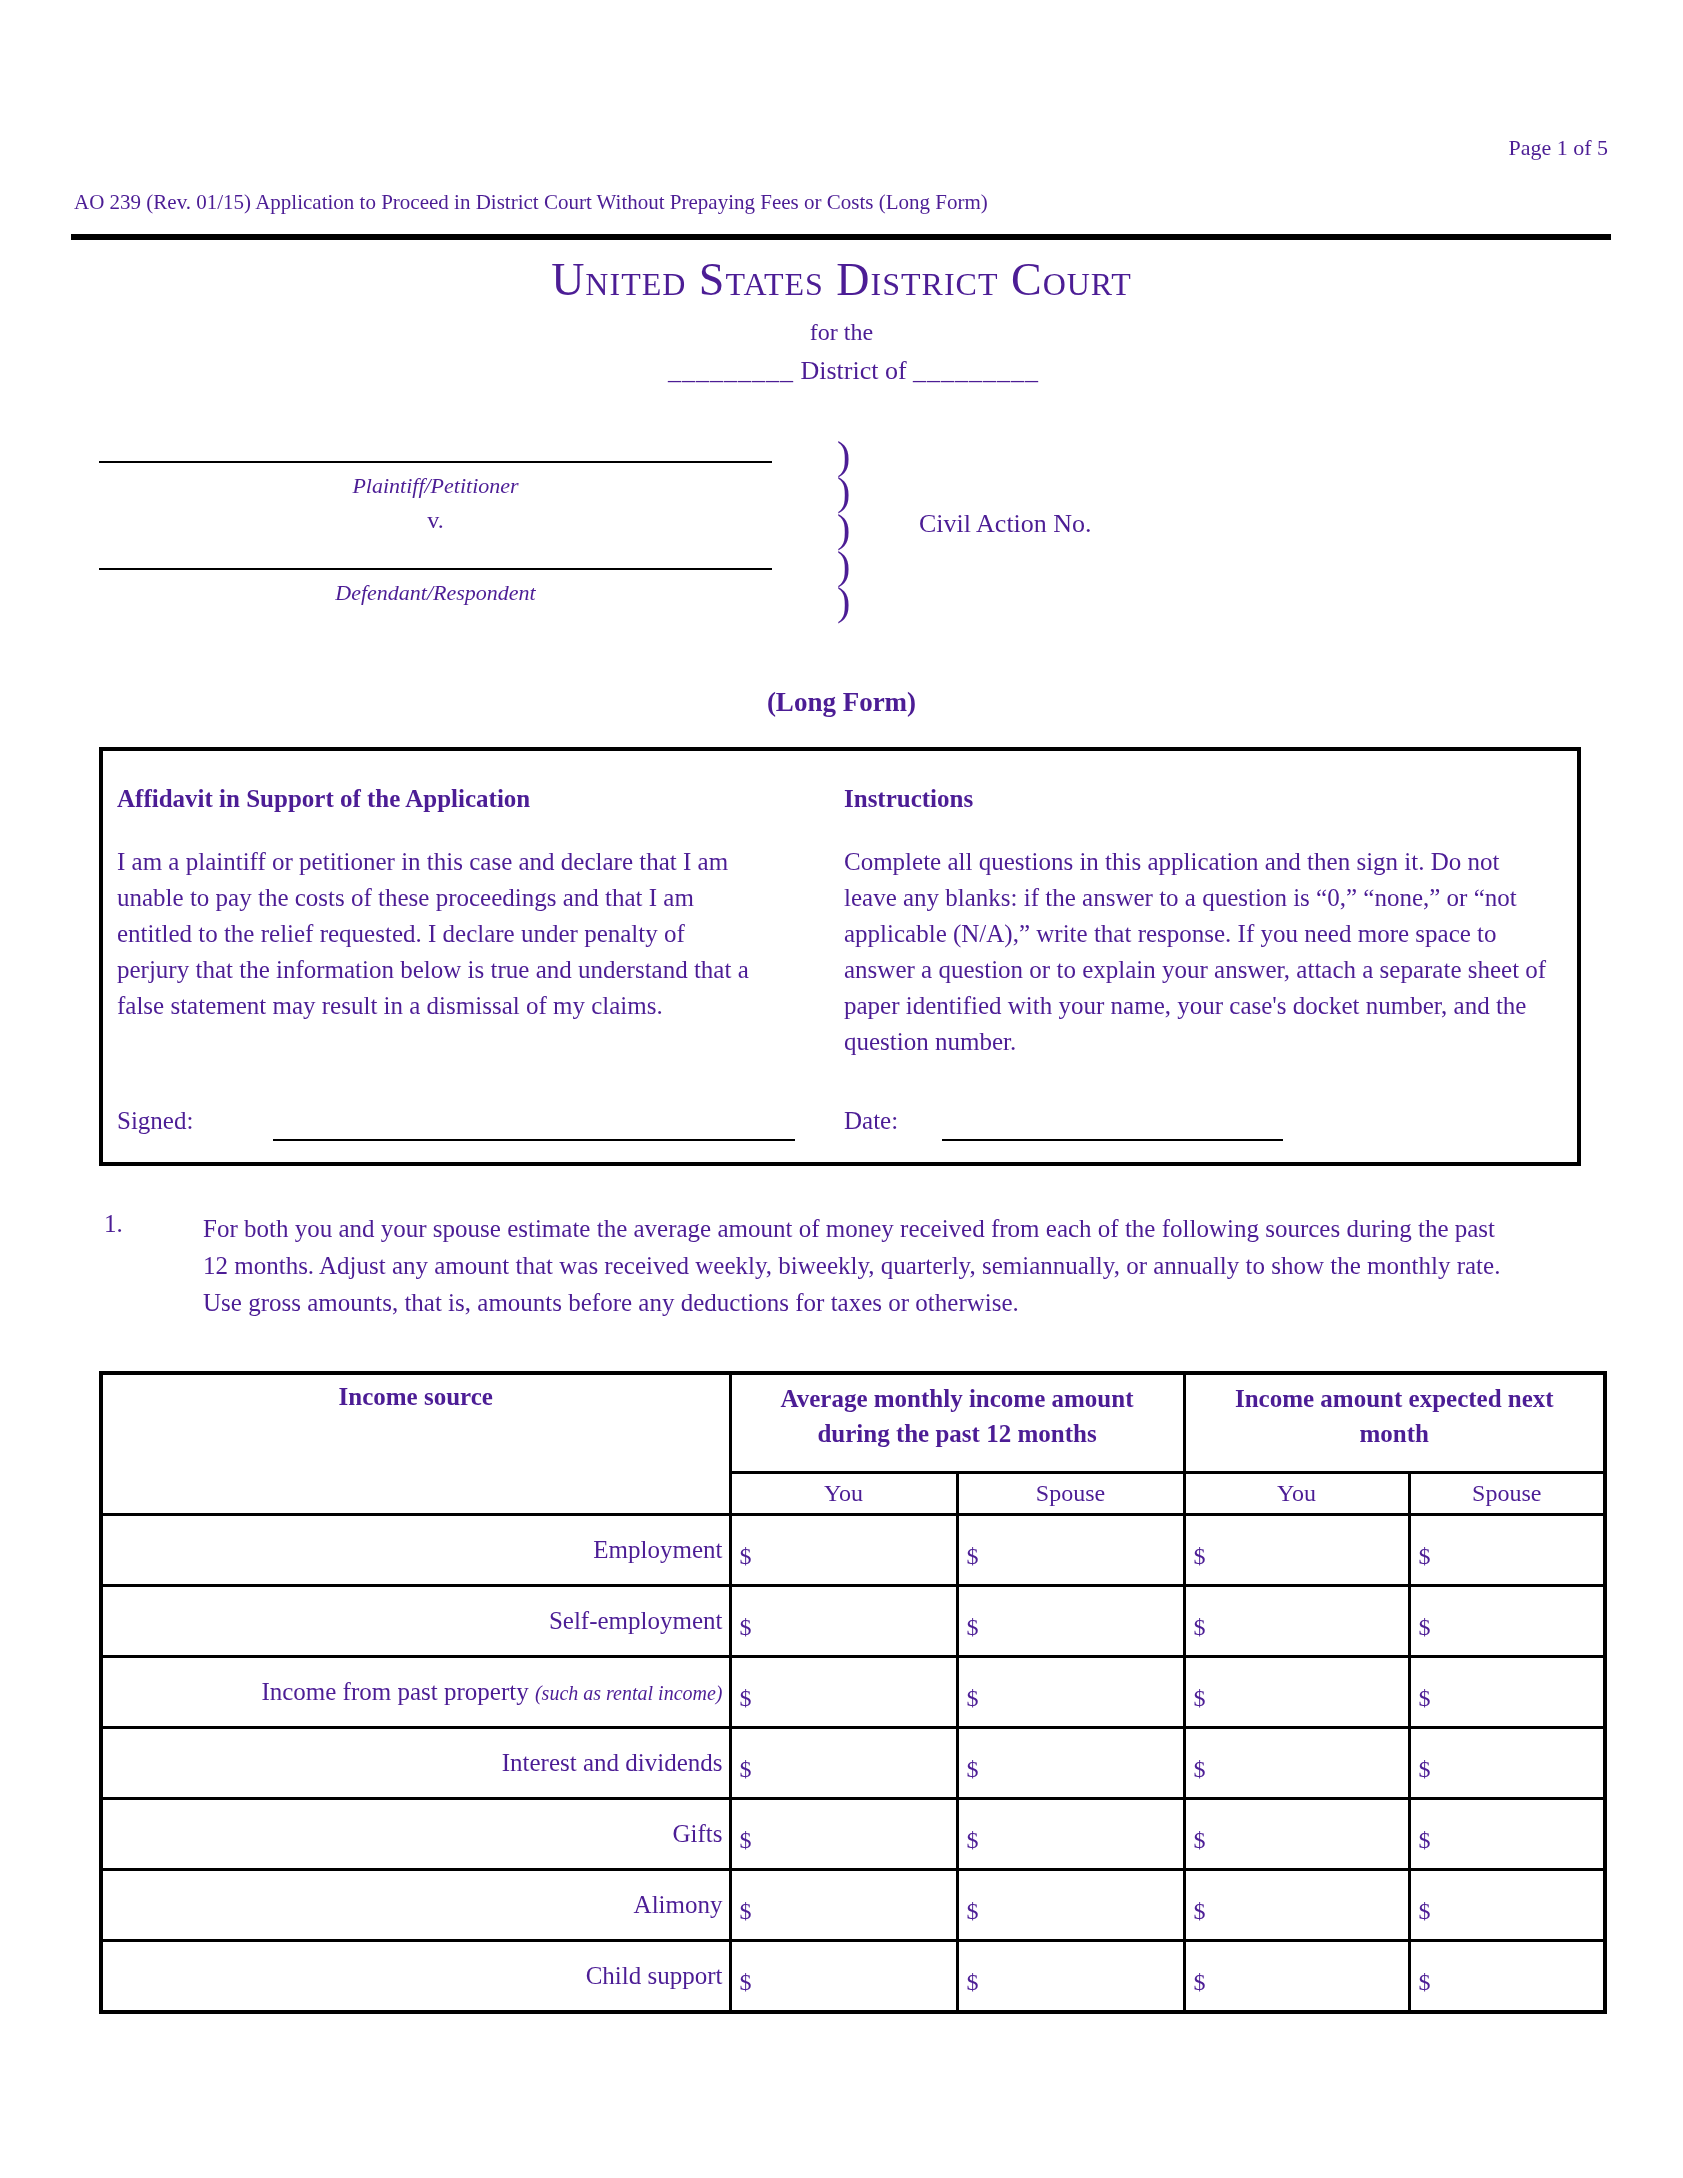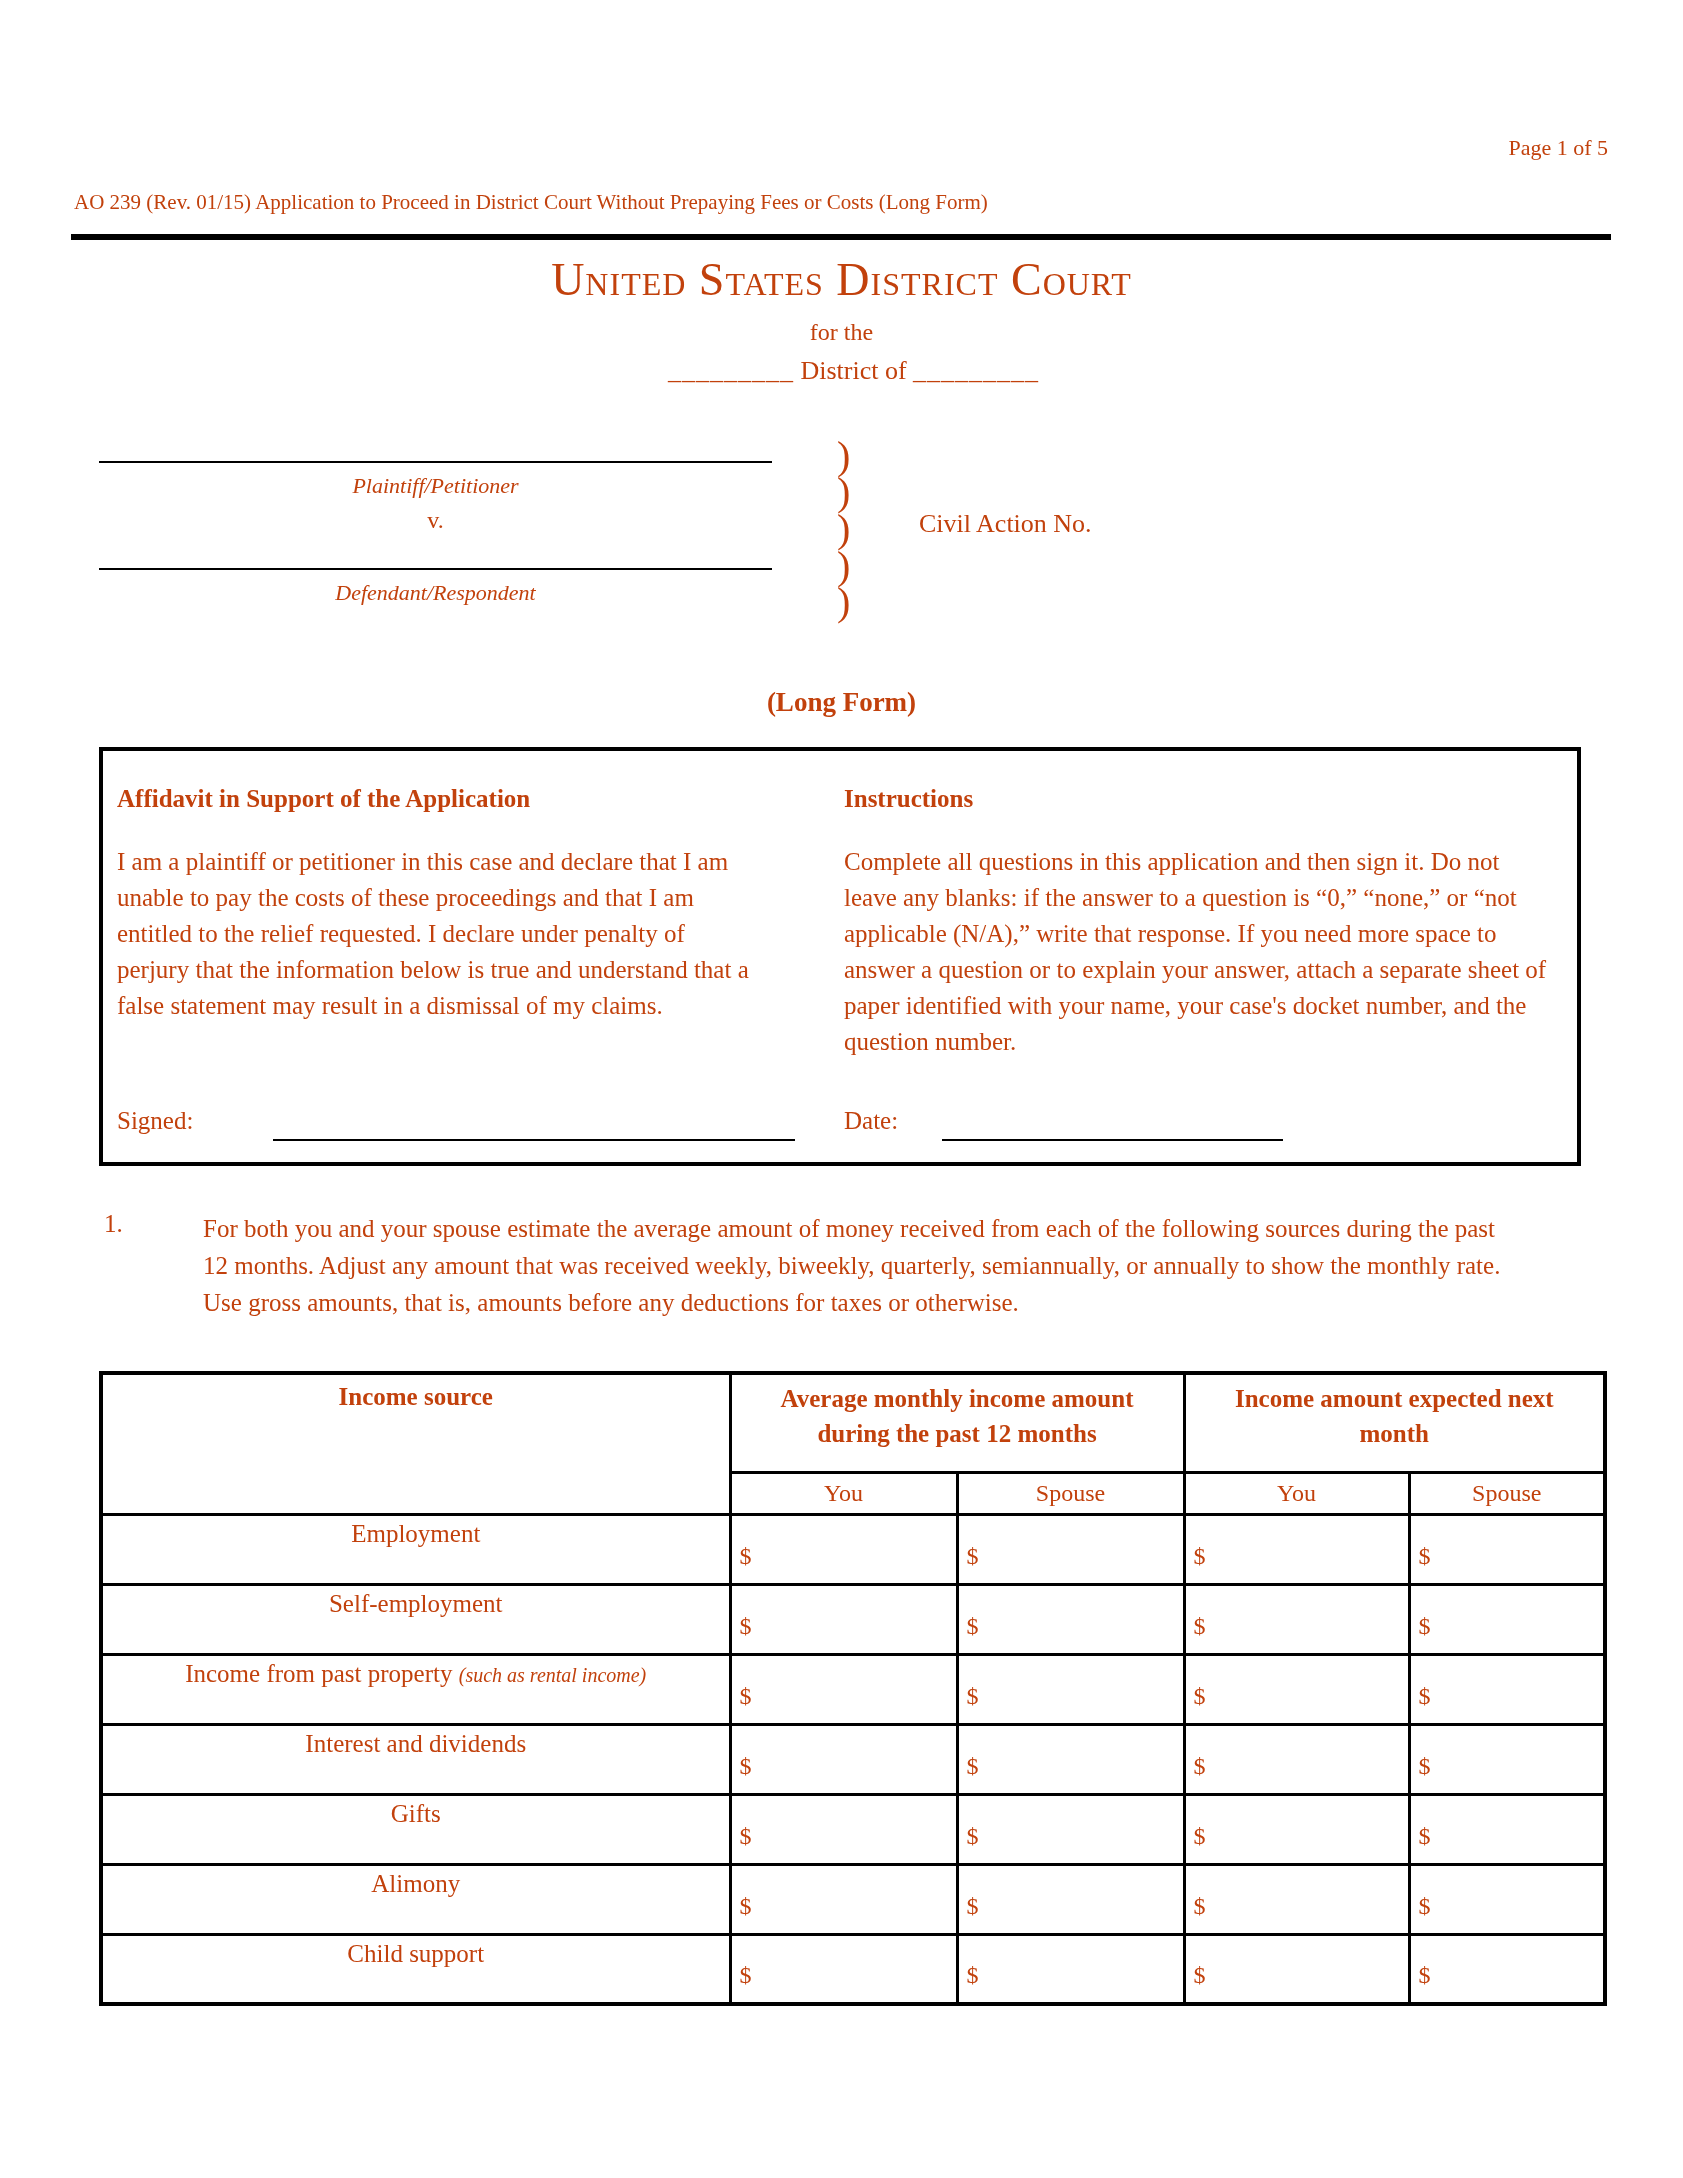--- a/index.html
+++ b/index.html
@@ -1,21 +1,21 @@
 <!DOCTYPE html>
 <html><head>
 <meta charset="utf-8">
 <style>
   * { margin:0; padding:0; box-sizing:border-box; }
   html,body { background:#888; }
   .page {
     position:relative;
     width:1683px; height:2178px;
     background:#ffffff;
-    color:#c2410c;
+    color:#4c1d95;
     font-family:"Liberation Serif","DejaVu Serif",serif;
     margin:0 auto;
     overflow:hidden;
   }
   .abs { position:absolute; }
 
   .page-number { top:135px; right:75px; font-size:22px; }
   .form-header { top:190px; left:74px; font-size:21px; }
 
   .double-rule {
@@ -79,22 +79,22 @@
     padding:6px 24px 0 24px;
     height:99px;
     border-bottom-width:5px;
   }
   th.sub {
     font-weight:normal; font-size:24px; text-align:center;
     height:42px;
     border-bottom-width:5px;
   }
   td.label-cell {
-    vertical-align:top; text-align:center;
-    font-size:25px; padding:4px 6px;
+    vertical-align:top; text-align:right;
+    font-size:25px; padding:20px 6px;
     height:70px;
     border-top-width:4px; border-bottom-width:4px;
   }
   td.label-cell .note { font-style:italic; font-size:20px; }
   td.money {
     vertical-align:middle; text-align:left;
     font-size:24px; padding:14px 0 0 8px;
     border-top-width:4px; border-bottom-width:4px;
   }
 </style>

